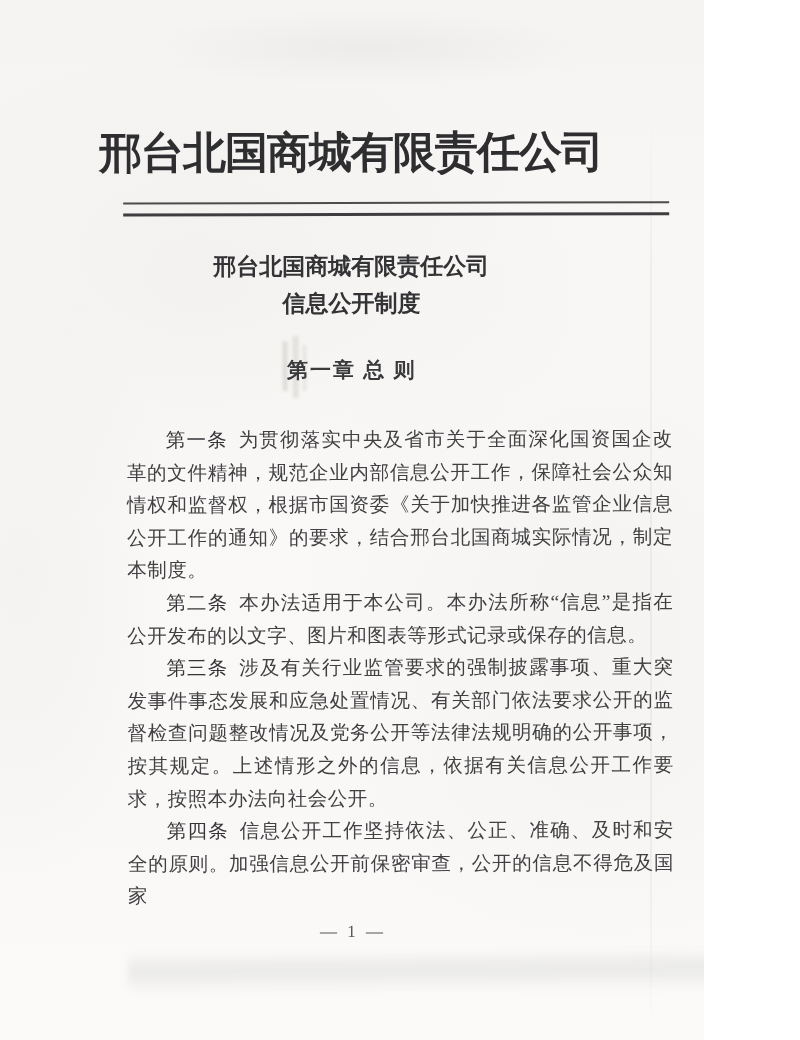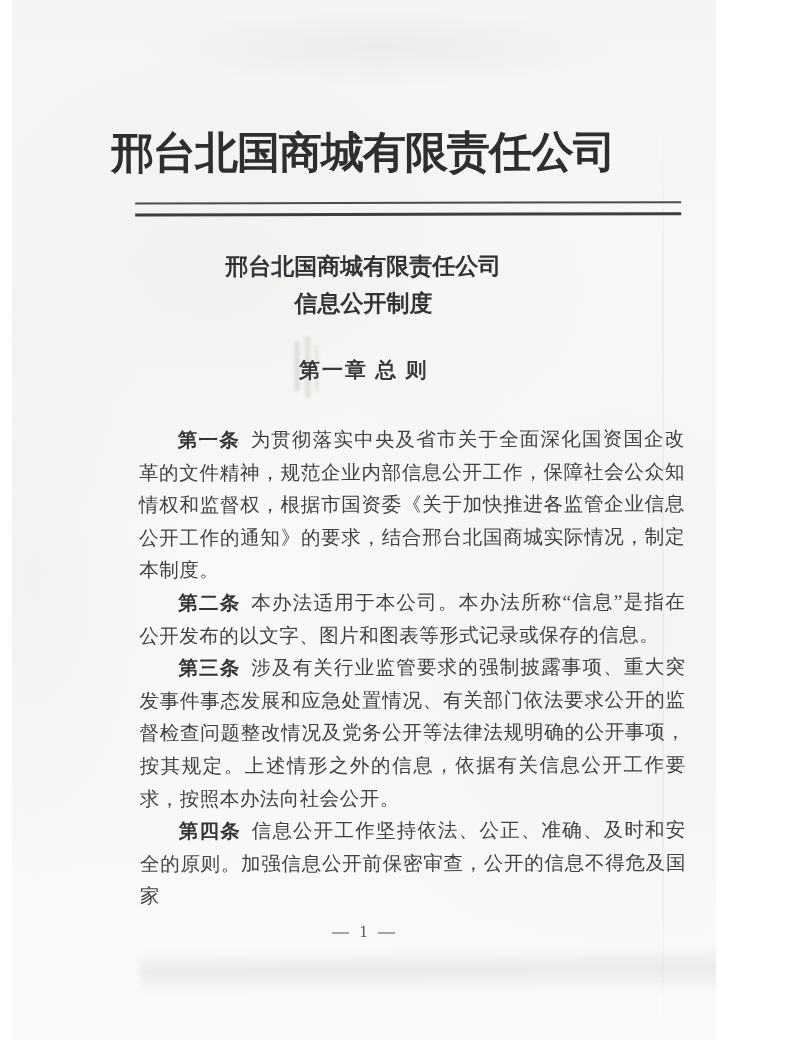--- a/index.html
+++ b/index.html
@@ -9,21 +9,20 @@
     font-family: "Liberation Serif", serif;
   }
   .scan-page {
     position: relative; width: 704px; height: 1040px; overflow: hidden;
     background:
       radial-gradient(ellipse 340px 55px at 52% 48px, rgba(115,115,110,0.07), transparent 70%),
       radial-gradient(ellipse 520px 320px at 28% 28%, rgba(125,125,120,0.05), transparent 75%),
       radial-gradient(ellipse 420px 520px at 86% 58%, rgba(125,125,120,0.04), transparent 75%),
       radial-gradient(ellipse 200px 420px at 3% 55%, rgba(120,120,115,0.05), transparent 75%),
       linear-gradient(180deg, #f5f4f2 0%, #faf9f7 38%, #f9f8f6 78%, #fbfaf9 100%);
-    margin-left: 12px;
   }
   .content { position: absolute; inset: 0; transform: rotate(-0.15deg); }
 
   .letterhead {
     position: absolute; top: 124px; left: 0; width: 100%;
     text-align: center; font-size: 43px; font-weight: bold;
     color: #2e2e30; font-family: "Liberation Serif", serif;
     letter-spacing: -1px; white-space: nowrap;
   }
   .rule {
@@ -39,21 +38,21 @@
     position: absolute; top: 356px; left: 0; width: 100%;
     text-align: center; font-size: 21px; font-weight: bold;
     color: #3a3a3c; letter-spacing: 2px;
   }
   .body-text {
     position: absolute; top: 424px; left: 127px; width: 546px;
     font-size: 19.5px; line-height: 32.6px; color: #414143;
     text-align: justify; letter-spacing: 0.5px;
   }
   .body-text p { margin: 0; text-indent: 2em; }
-  .art-label { font-weight: bold; color: #353537; margin-right: 0.55em; }
+  .art-label { font-weight: normal; color: #353537; margin-right: 0.55em; }
 
   .page-num {
     position: absolute; top: 922px; left: 0; width: 100%;
     text-align: center; font-size: 17px; color: #58585a; letter-spacing: 3px;
   }
 
   .shadow-band {
     position: absolute; top: 950px; left: 128px; width: 645px; height: 42px;
     background: linear-gradient(180deg,
       rgba(105,105,100,0.00) 0%,

